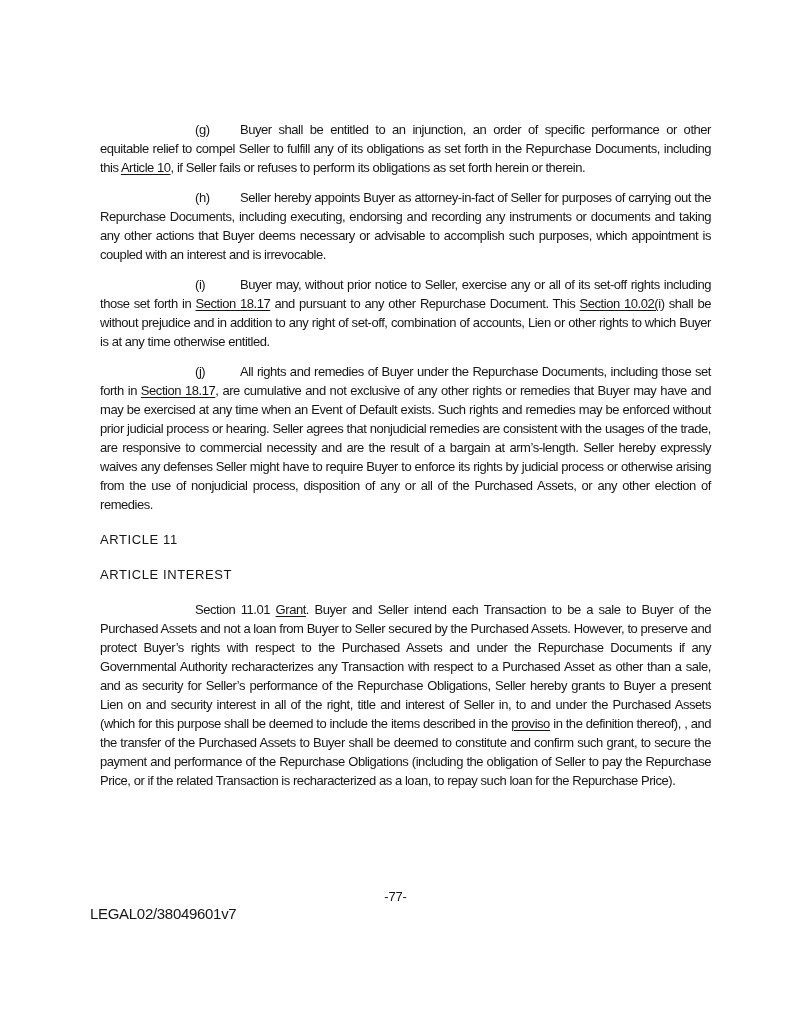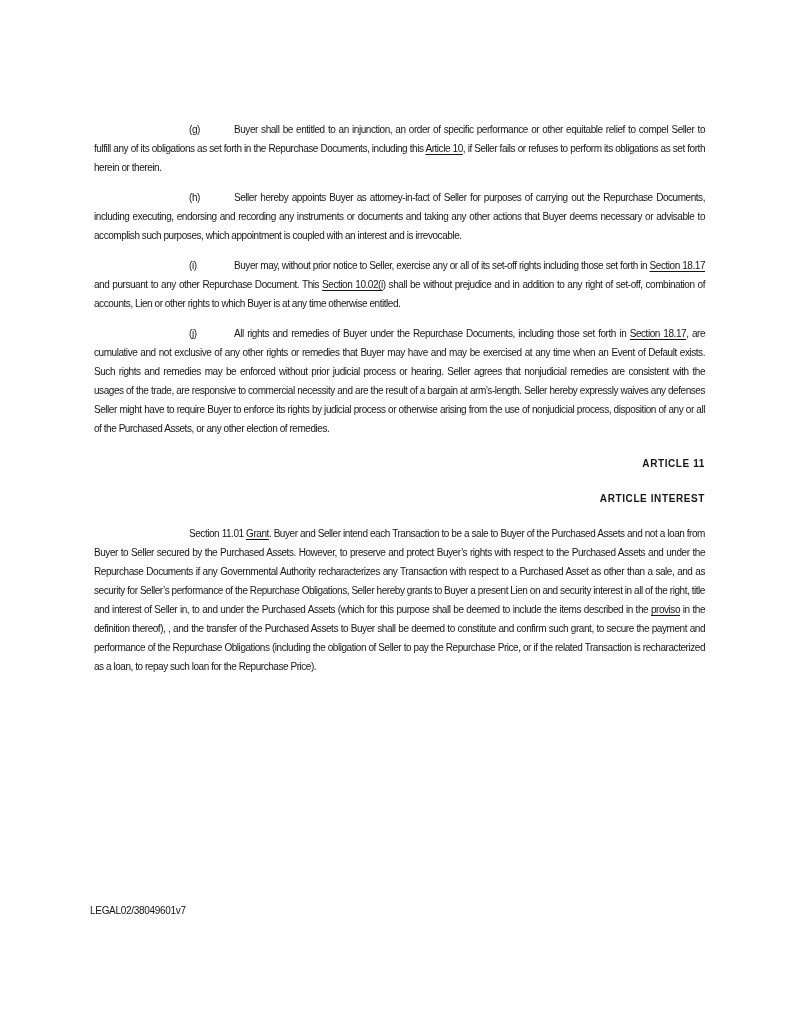--- a/index.html
+++ b/index.html
@@ -8,59 +8,58 @@
     width: 791px;
     height: 1024px;
     margin: 0 auto;
     background: #ffffff;
     font-family: "Liberation Sans", "DejaVu Sans", sans-serif;
     color: #161616;
     overflow: hidden;
   }
   .content {
     position: absolute;
-    left: 94px;
+    left: 100px;
     top: 120px;
     width: 611px;
-    font-size: 10px;
+    font-size: 13px;
     line-height: 19px;
     letter-spacing: -0.45px;
     text-align: justify;
   }
   p.para {
     margin: 0 0 11px 0;
     text-indent: 95px;
   }
   .plabel {
     display: inline-block;
     width: 45px;
     text-indent: 0;
   }
   p.heading {
     margin: 16px 0;
-    text-align: right;
+    text-align: left;
     text-indent: 0;
     letter-spacing: 0.6px;
-    font-weight: bold;
   }
   .u { text-decoration: underline; text-underline-offset: 2px; }
   .page-number {
     position: absolute;
     left: 90px;
     width: 611px;
     top: 889px;
     text-align: center;
     font-size: 13px;
     letter-spacing: -0.2px;
   }
   .doc-id {
     position: absolute;
     left: 90px;
     top: 905px;
-    font-size: 10px;
+    font-size: 15px;
     letter-spacing: -0.3px;
   }
 </style>
 </head>
 <body>
 
 <div class="page">
   <div class="content">
 
     <p class="para"><span class="plabel">(g)</span><span><span>Buyer shall be entitled to an injunction, an order of specific performance or other equitable relief to compel Seller to fulfill any of its obligations as set forth in the Repurchase Documents, including this </span><span class="u">Article 10</span><span>, if Seller fails or refuses to perform its obligations as set forth herein or therein.</span></span></p>
@@ -72,14 +71,15 @@
     <p class="para"><span class="plabel">(j)</span><span><span>All rights and remedies of Buyer under the Repurchase Documents, including those set forth in </span><span class="u">Section 18.17</span><span>, are cumulative and not exclusive of any other rights or remedies that Buyer may have and may be exercised at any time when an Event of Default exists.  Such rights and remedies may be enforced without prior judicial process or hearing.  Seller agrees that nonjudicial remedies are consistent with the usages of the trade, are responsive to commercial necessity and are the result of a bargain at arm’s-length.  Seller hereby expressly waives any defenses Seller might have to require Buyer to enforce its rights by judicial process or otherwise arising from the use of nonjudicial process, disposition of any or all of the Purchased Assets, or any other election of remedies.</span></span></p>
 
     <p class="heading">ARTICLE 11</p>
 
     <p class="heading">ARTICLE INTEREST</p>
 
     <p class="para"><span><span>Section 11.01 </span><span class="u">Grant</span><span>.  Buyer and Seller intend each Transaction to be a sale to Buyer of the Purchased Assets and not a loan from Buyer to Seller secured by the Purchased Assets.  However, to preserve and protect Buyer’s rights with respect to the Purchased Assets and under the Repurchase Documents if any Governmental Authority recharacterizes any Transaction with respect to a Purchased Asset as other than a sale, and as security for Seller’s performance of the Repurchase Obligations, Seller hereby grants to Buyer a present Lien on and security interest in all of the right, title and interest of Seller in, to and under the Purchased Assets (which for this purpose shall be deemed to include the items described in the </span><span class="u">proviso</span><span> in the definition thereof), , and the transfer of the Purchased Assets to Buyer shall be deemed to constitute and confirm such grant, to secure the payment and performance of the Repurchase Obligations (including the obligation of Seller to pay the Repurchase Price, or if the related Transaction is recharacterized as a loan, to repay such loan for the Repurchase Price).</span></span></p>
 
   </div>
 
+  <div class="page-number">-77-</div>
   <div class="doc-id">LEGAL02/38049601v7</div>
 </div>
 
 </body></html>

